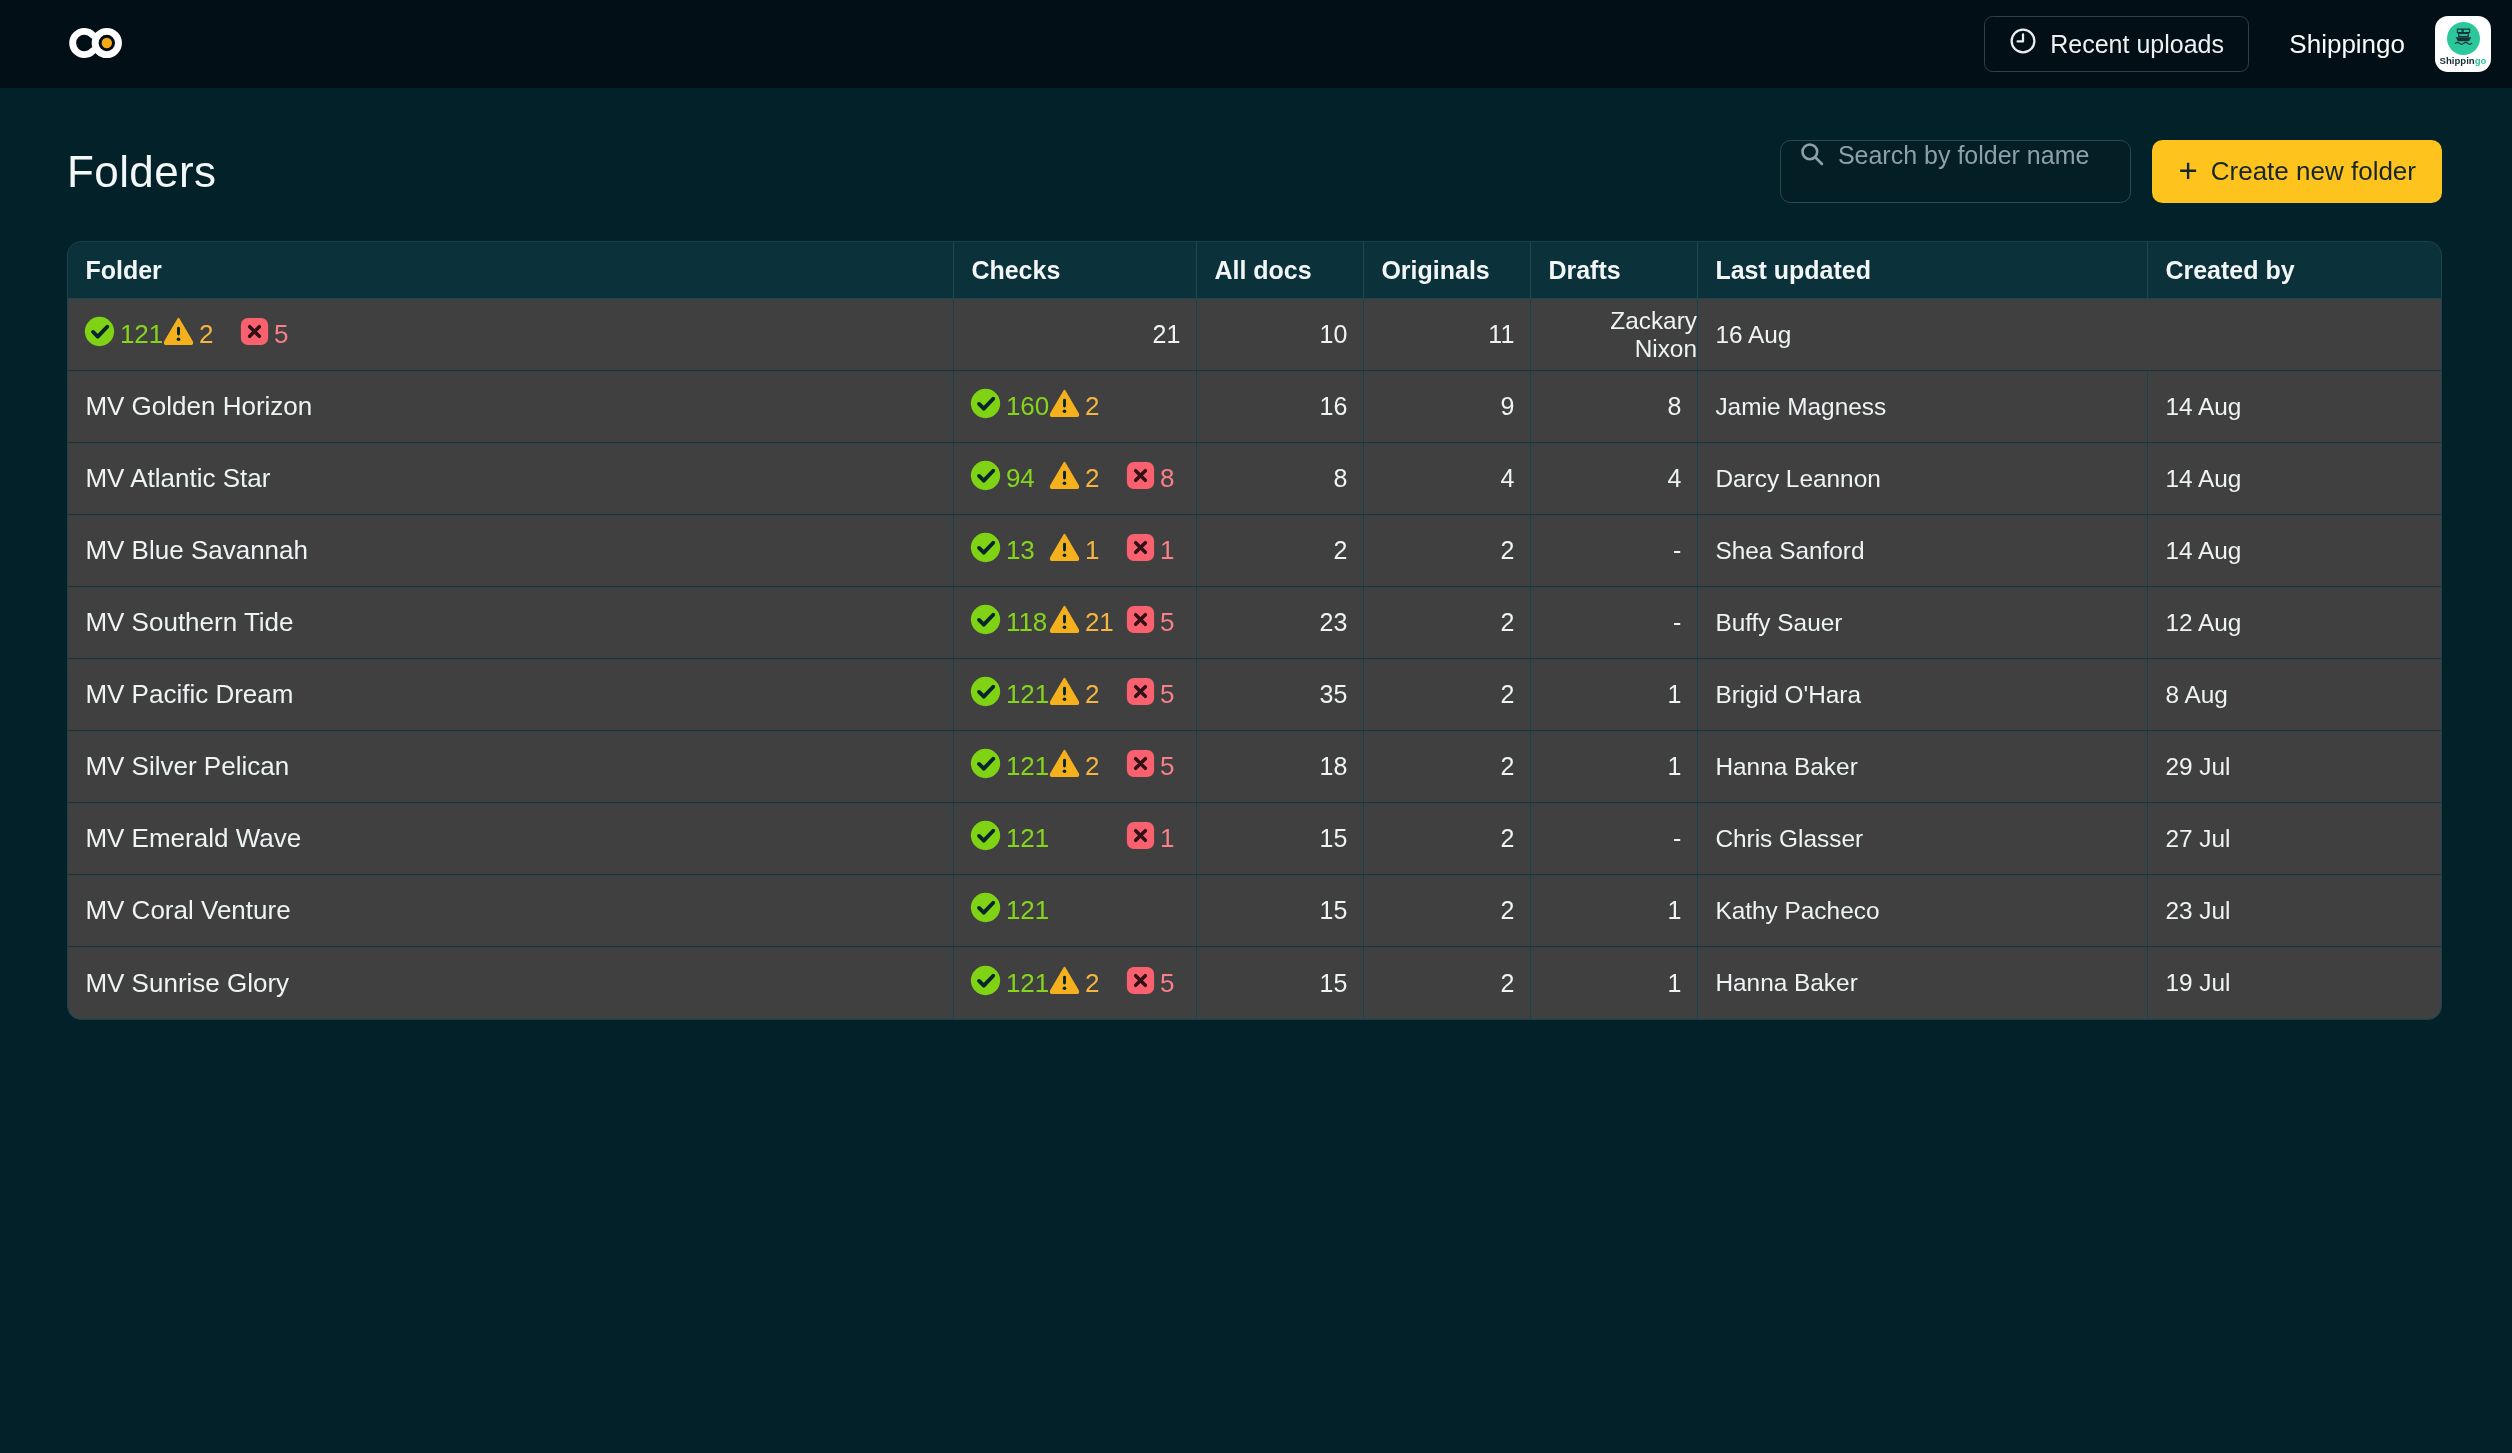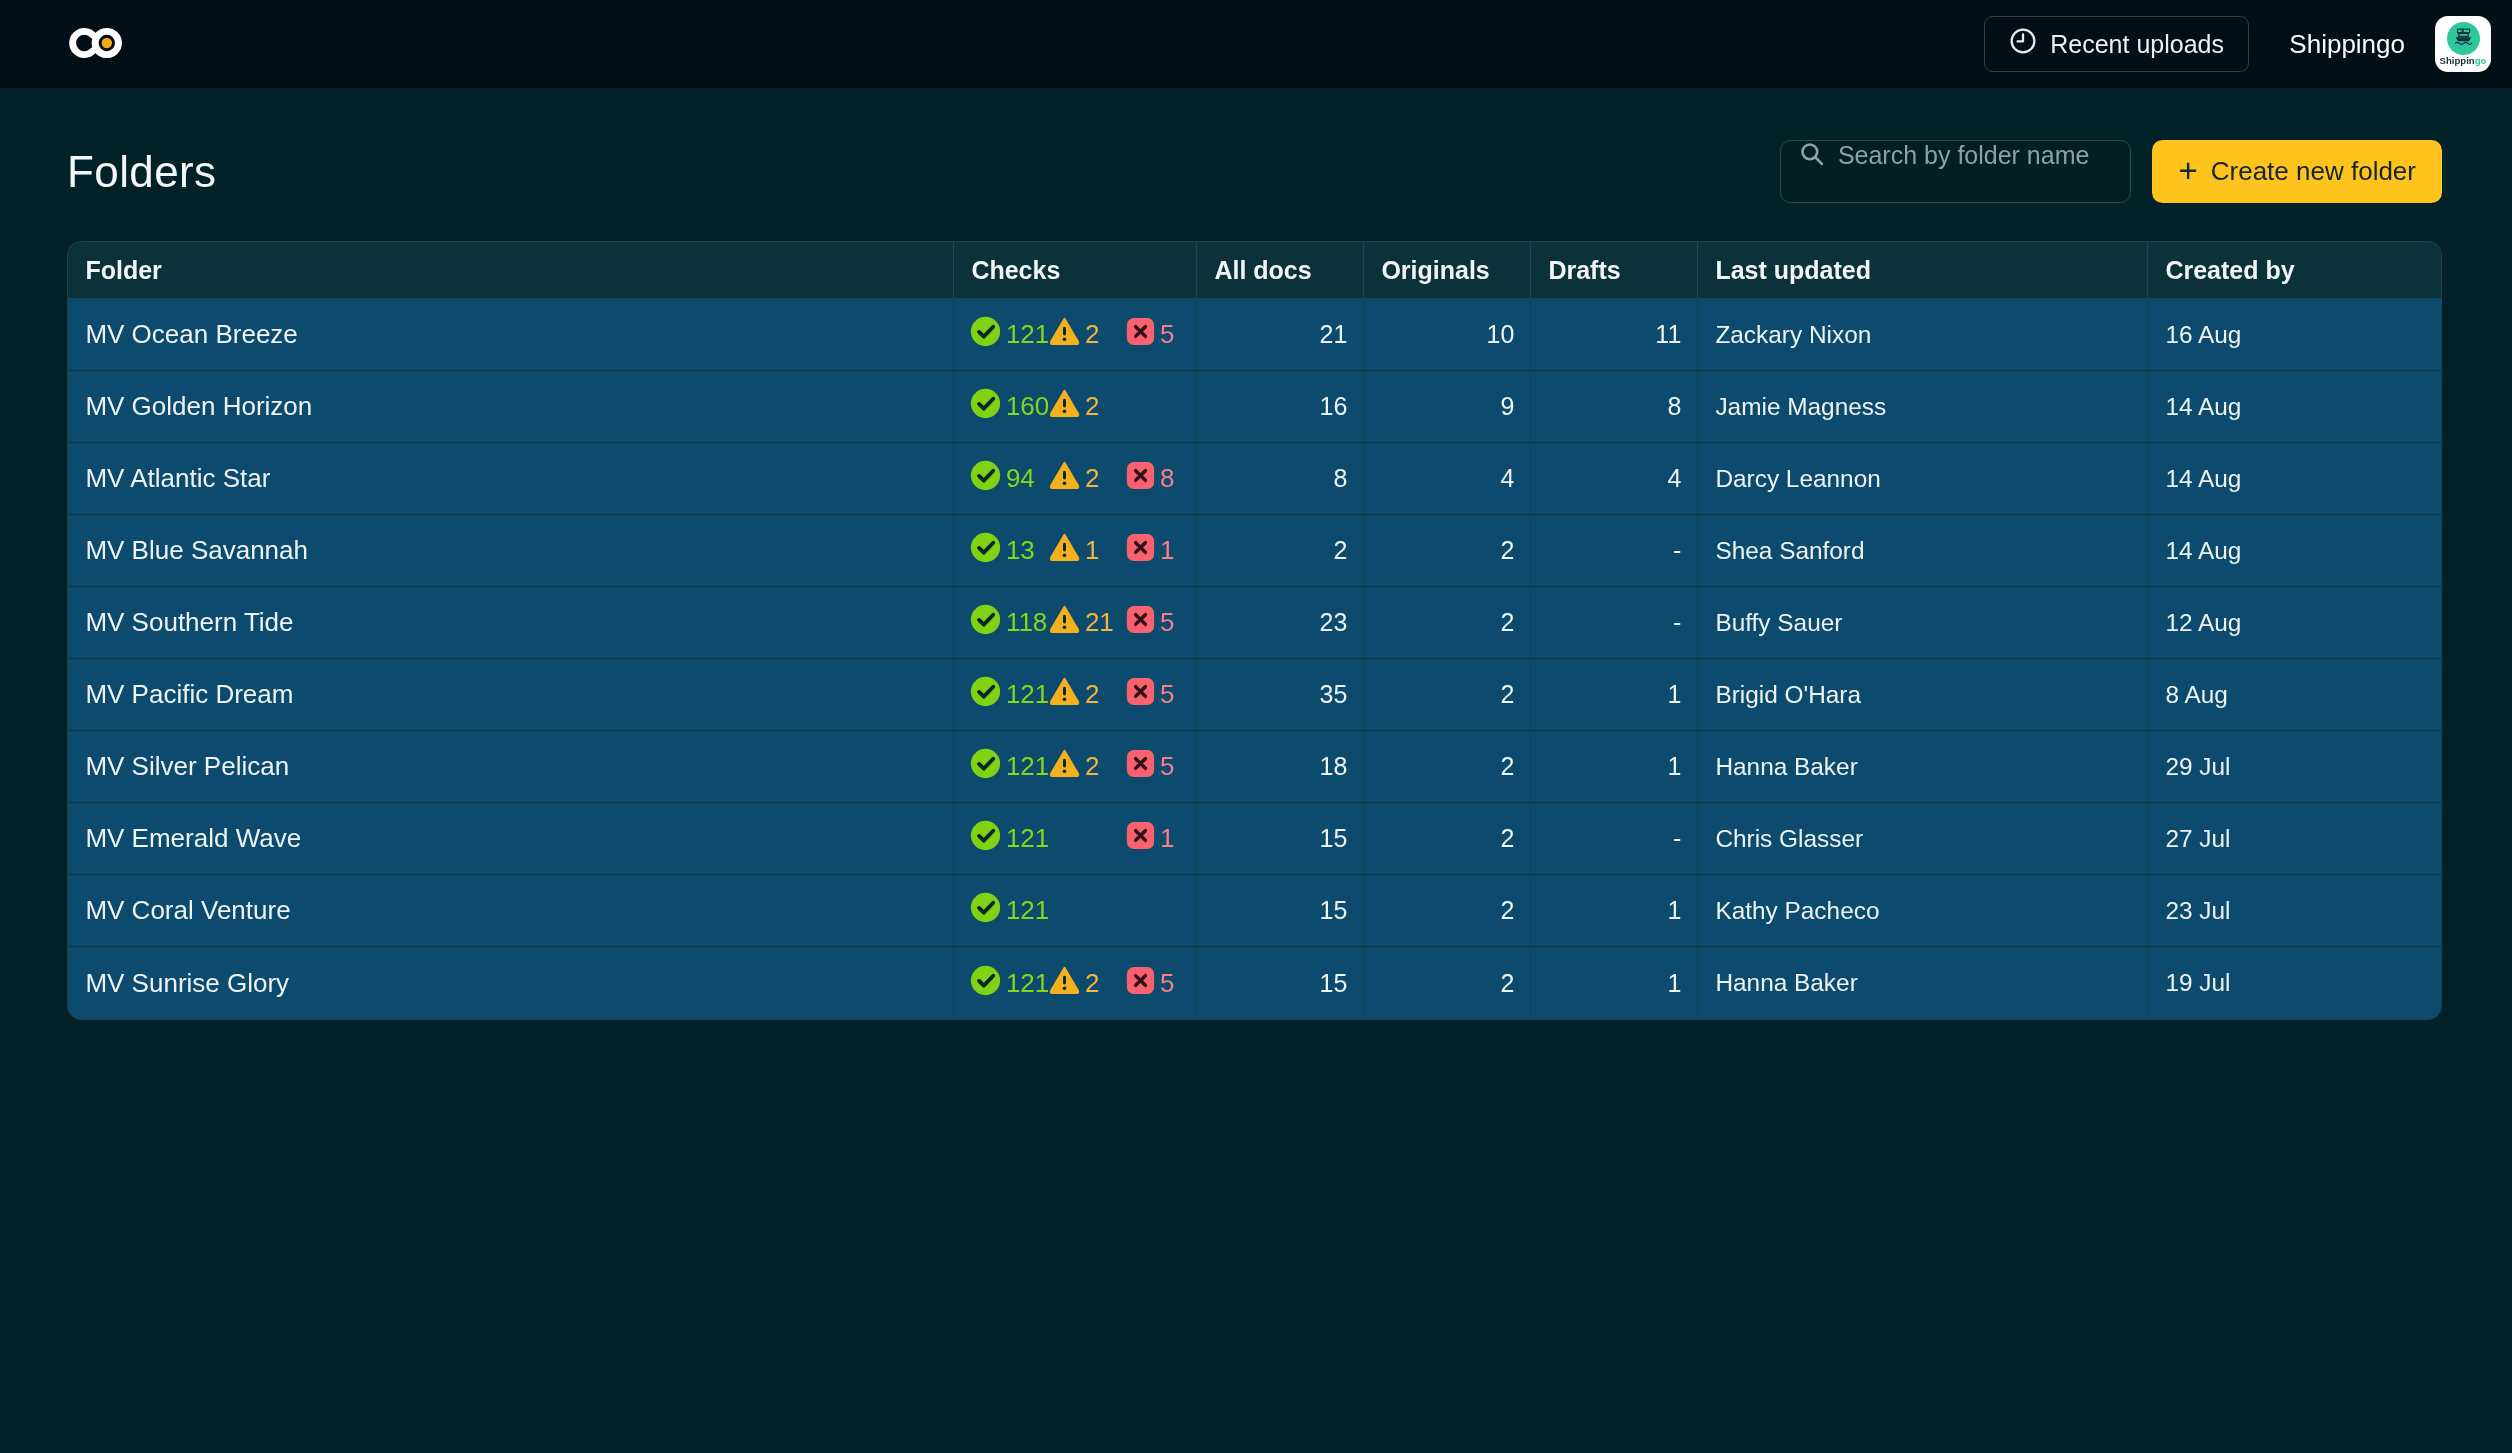--- a/index.html
+++ b/index.html
@@ -59,21 +59,21 @@
     background:#fec31d; border:none; border-radius:10.5px;
     display:flex; align-items:center; gap:13px;
     color:#15262c; font-size:26px; font-weight:500; font-family:inherit; cursor:pointer;
   }
   .create-btn .plus { font-size:33px; font-weight:400; line-height:1; margin-top:-2.6px; }
 
   
   .folders-table {
     margin:38px 50px 0 67px; width:2375px;
     border:1.7px solid #1a434d; border-radius:14px;
-    background:#0c4a6e; overflow:hidden;
+    background:#404040; overflow:hidden;
   }
   .thead, .tr {
     display:grid;
     grid-template-columns:886px 243px 167px 167px 167px 450px 292px;
   }
   .thead { background:#0b313b; border-bottom:1.7px solid #1d4650; }
   .th {
     height:56px; display:flex; align-items:center;
     padding-left:17.4px; font-size:25px; font-weight:700; color:#f3f6f6;
     border-right:1.7px solid #1d4650;
@@ -162,21 +162,20 @@
       <div class="th">Folder</div>
       <div class="th">Checks</div>
       <div class="th">All docs</div>
       <div class="th">Originals</div>
       <div class="th">Drafts</div>
       <div class="th">Last updated</div>
       <div class="th">Created by</div>
     </div>
 
       <div class="tr">
-        <div class="td td-folder">MV Ocean Breeze</div>
         <div class="td td-checks">
           <span class="slot slot-pass">
             <span class="icon">
               <svg width="31" height="31" viewBox="0 0 36 36">
                 <circle cx="18" cy="18" r="17" fill="#7fd214"></circle>
                 <path d="M10.5 18.5 L16 24 L27 12.5" fill="none" stroke="#04252d" stroke-width="4.5" stroke-linecap="round" stroke-linejoin="round"></path>
               </svg>
             </span>
             <span class="count-pass">121</span>
           </span>

